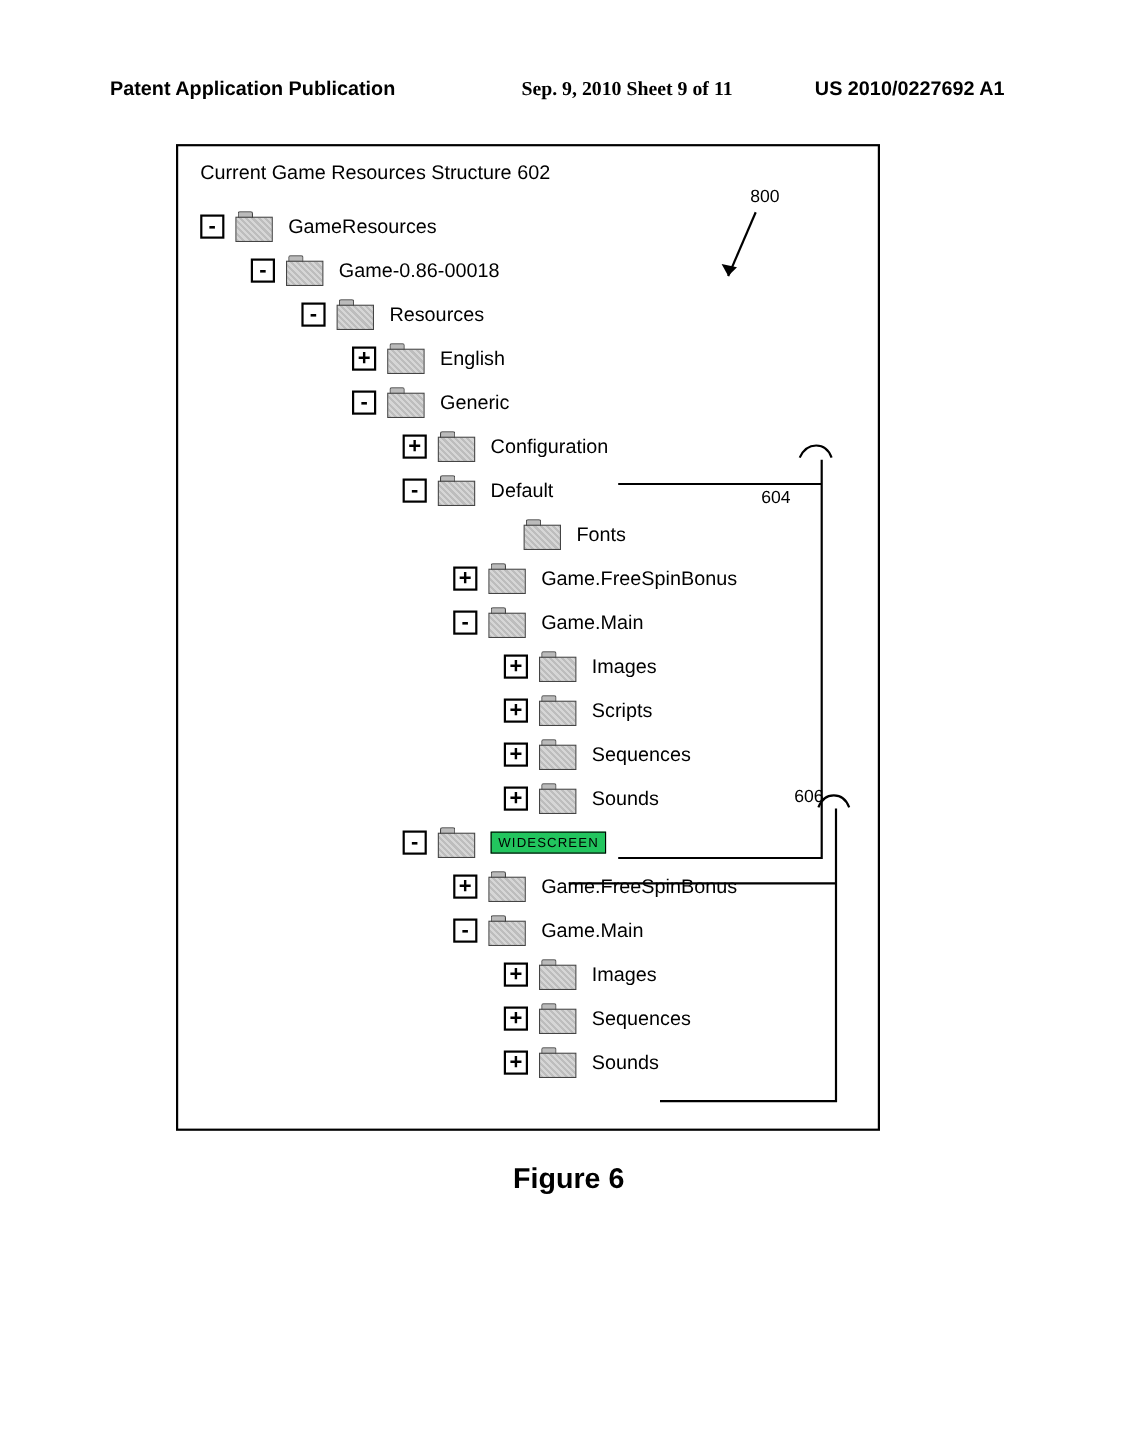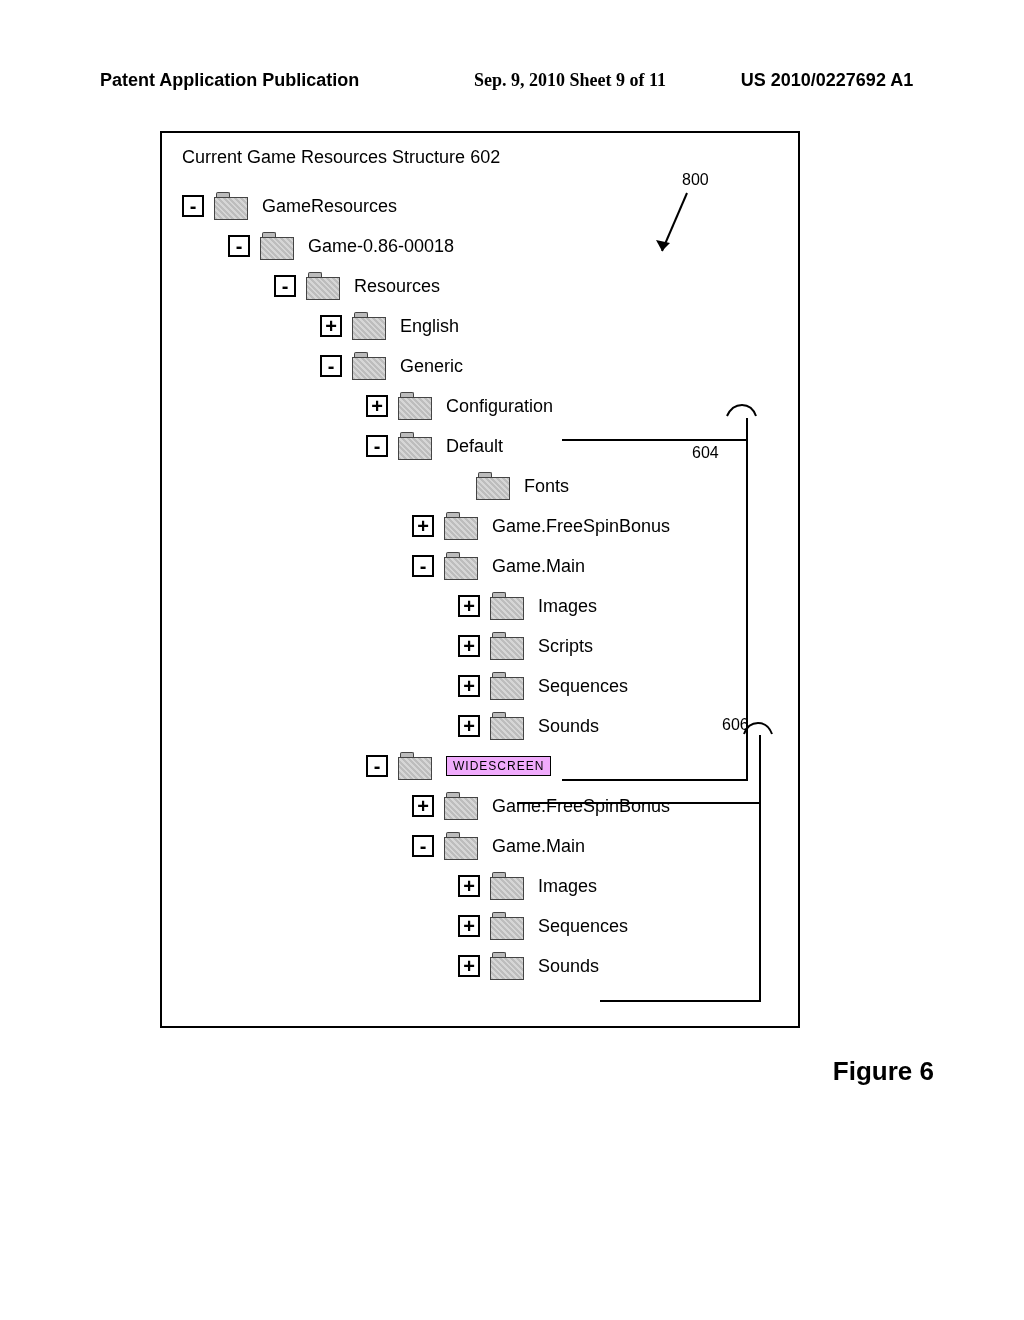--- a/index.html
+++ b/index.html
@@ -80,40 +80,40 @@
     position: absolute;
     left: 0; top: 5px;
     width: 34px; height: 23px;
     background: repeating-linear-gradient(45deg,#bdbdbd 0 2px,#d6d6d6 2px 4px);
     border: 1px solid #444;
     box-sizing: border-box;
   }
   .label { display: inline-block; }
   .label.boxed {
     border: 1px solid #000;
-    background: #f0abfc;
+    background: #22c55e;
     font-size: 12px;
     letter-spacing: 1px;
     padding: 2px 6px;
   }
   
   .callout {
     position: absolute;
     font-size: 16px;
   }
   .callout.c600 { left: 520px; top: 38px; }
   .callout.c604 { left: 530px; top: 267px; margin-top: 44px; }
   .callout.c606 { left: 560px; top: 583px; }
   svg.lines {
     position: absolute;
     left: 0; top: 0;
     pointer-events: none;
   }
   .fig-caption {
-    text-align: right;
+    text-align: center;
     font-size: 26px;
     font-weight: bold;
     margin-top: 28px;
   }
 </style>
 </head>
 <body>
 
 <div class="page">
   <div class="header-row">

